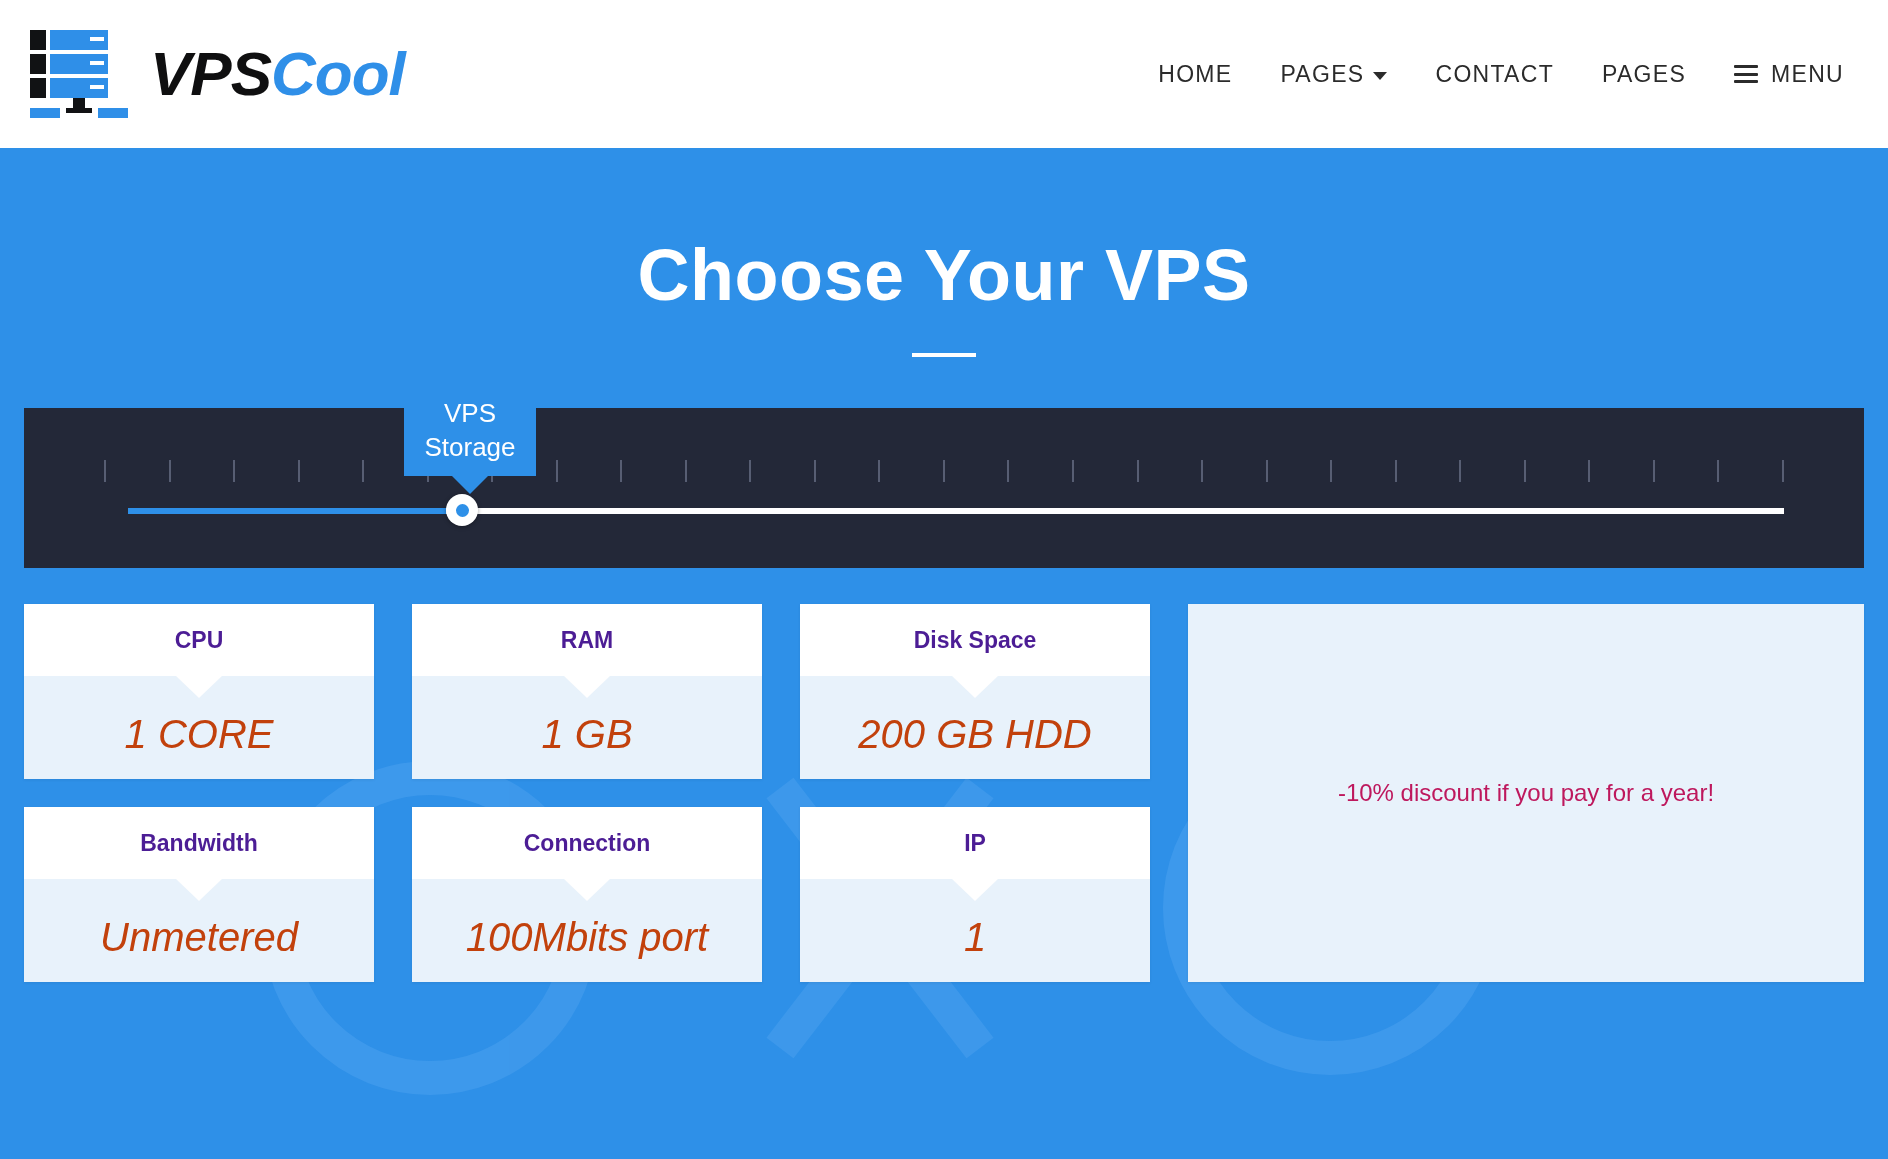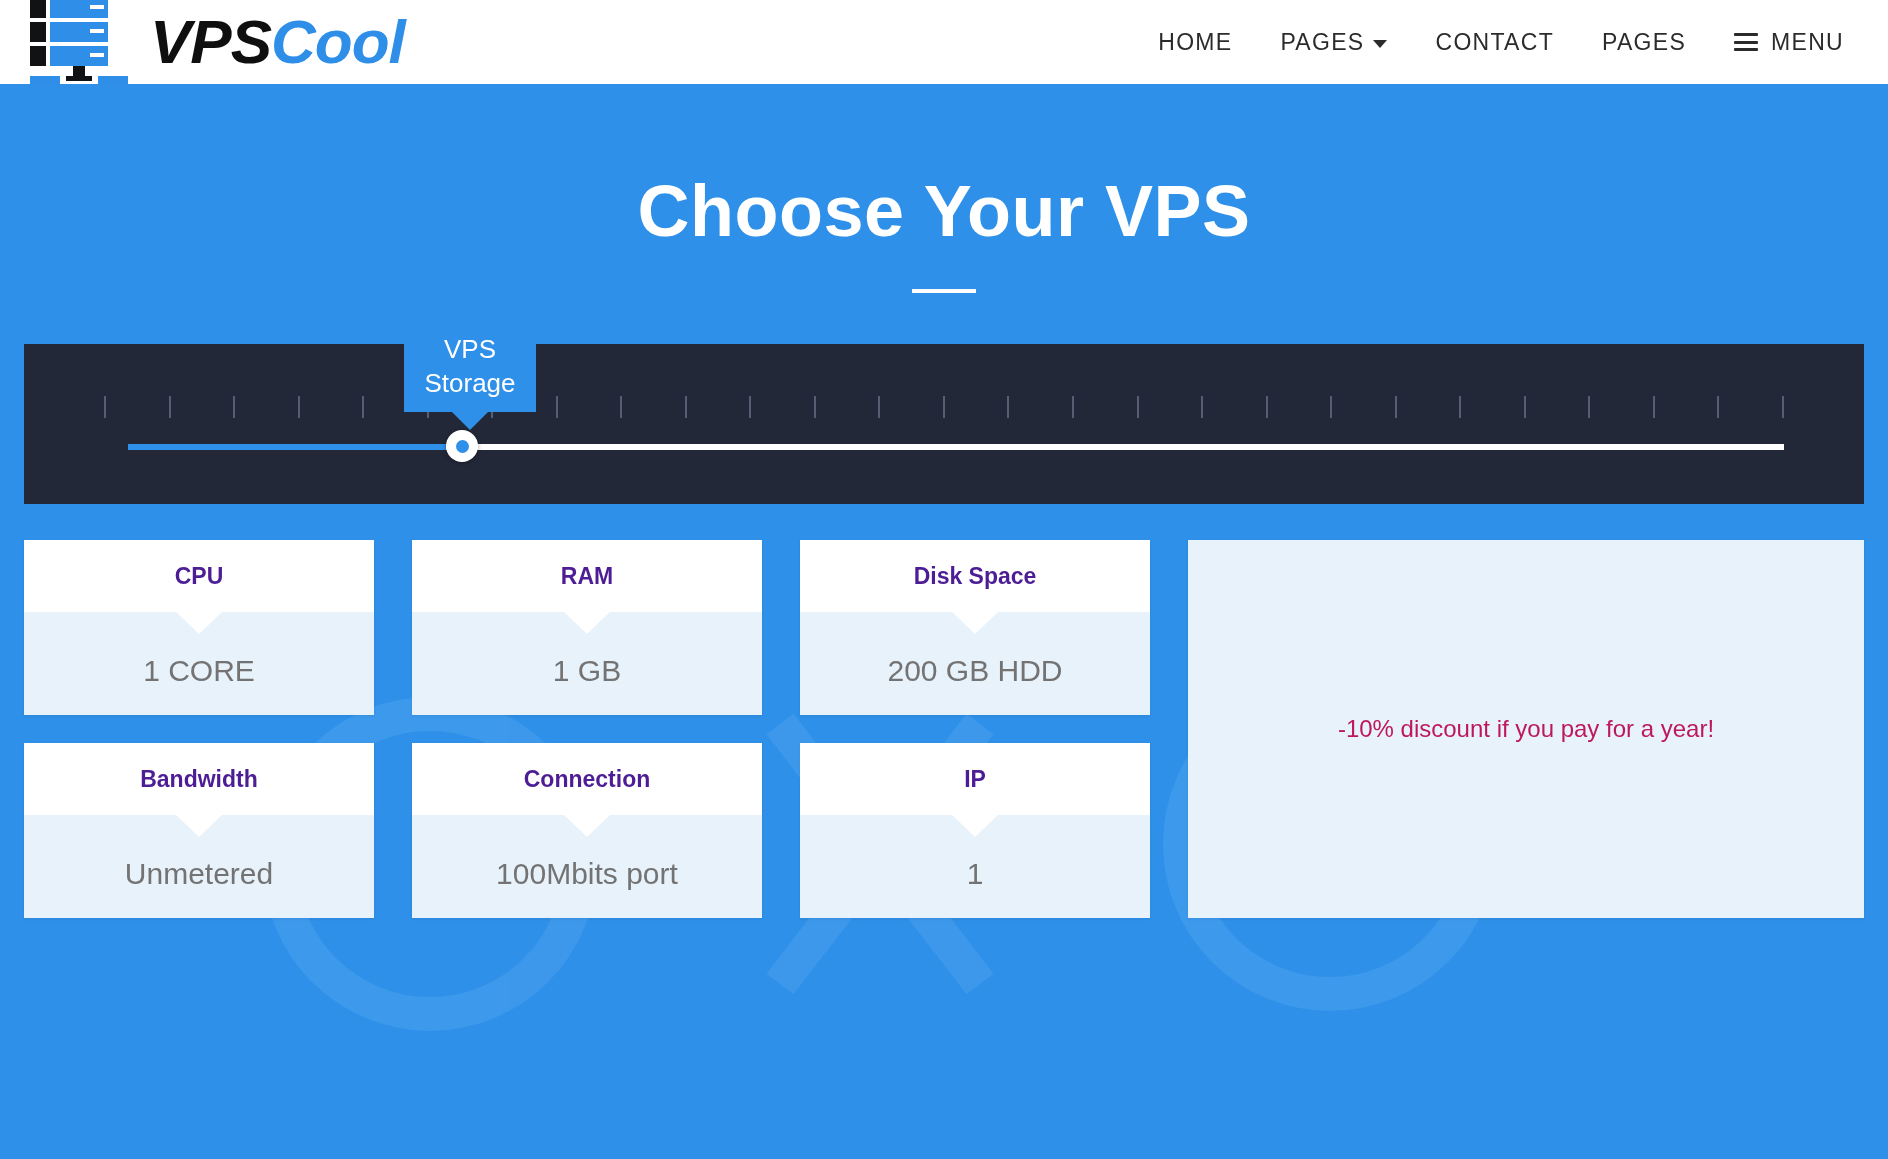--- a/index.html
+++ b/index.html
@@ -7,21 +7,21 @@
   html, body {
     width: 1888px;
     height: 1159px;
     overflow: hidden;
     font-family: "Liberation Sans", sans-serif;
     background: #2e90e8;
   }
 
   
   .site-header {
-    height: 84px;
+    height: 148px;
     background: #ffffff;
     display: flex;
     align-items: center;
     justify-content: space-between;
     padding: 0 44px 0 28px;
     position: relative;
     z-index: 30;
   }
 
   .brand {
@@ -243,23 +243,24 @@
     border-left: 23px solid transparent;
     border-right: 23px solid transparent;
     border-top: 22px solid #ffffff;
   }
   .spec-body {
     flex: 1;
     background: #e8f2fb;
     display: flex;
     align-items: center;
     justify-content: center;
-    color: #737373;
-    font-size: 30px;
+    color: #c2410c;
+    font-size: 40px;
     padding-top: 14px;
+    font-style: italic;
   }
 
   .promo-card {
     grid-column: 4;
     grid-row: 1 / span 2;
     background: #e8f2fb;
     display: flex;
     align-items: center;
     justify-content: center;
     text-align: center;

